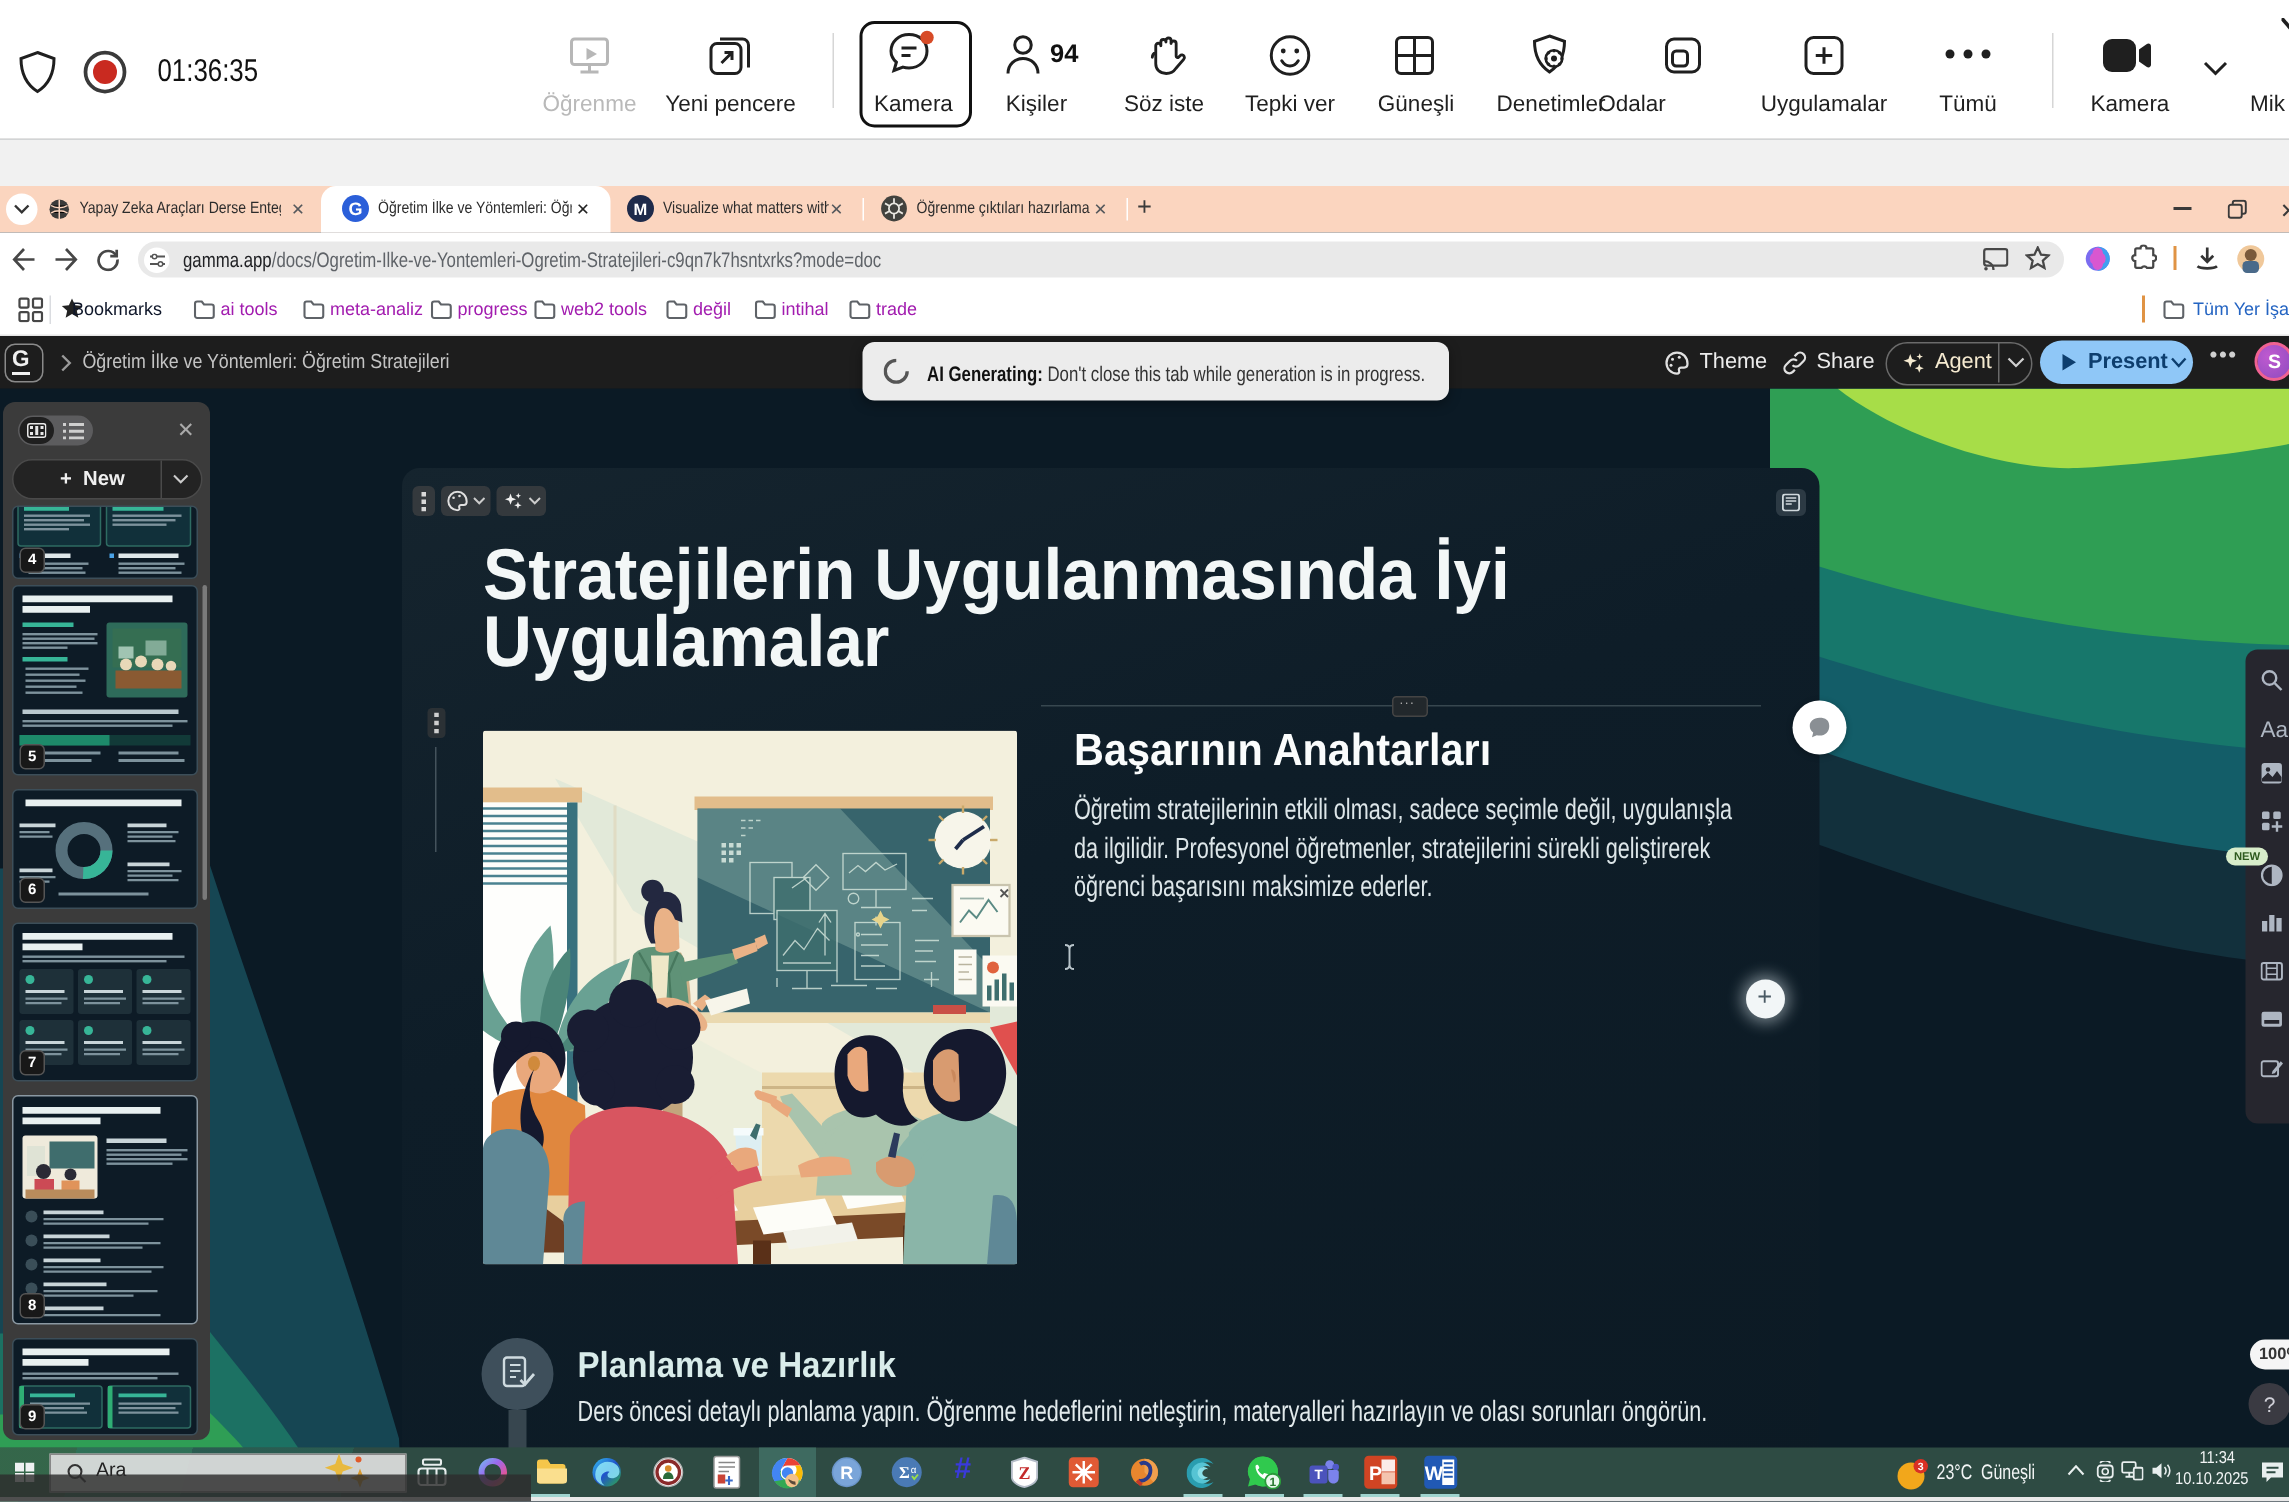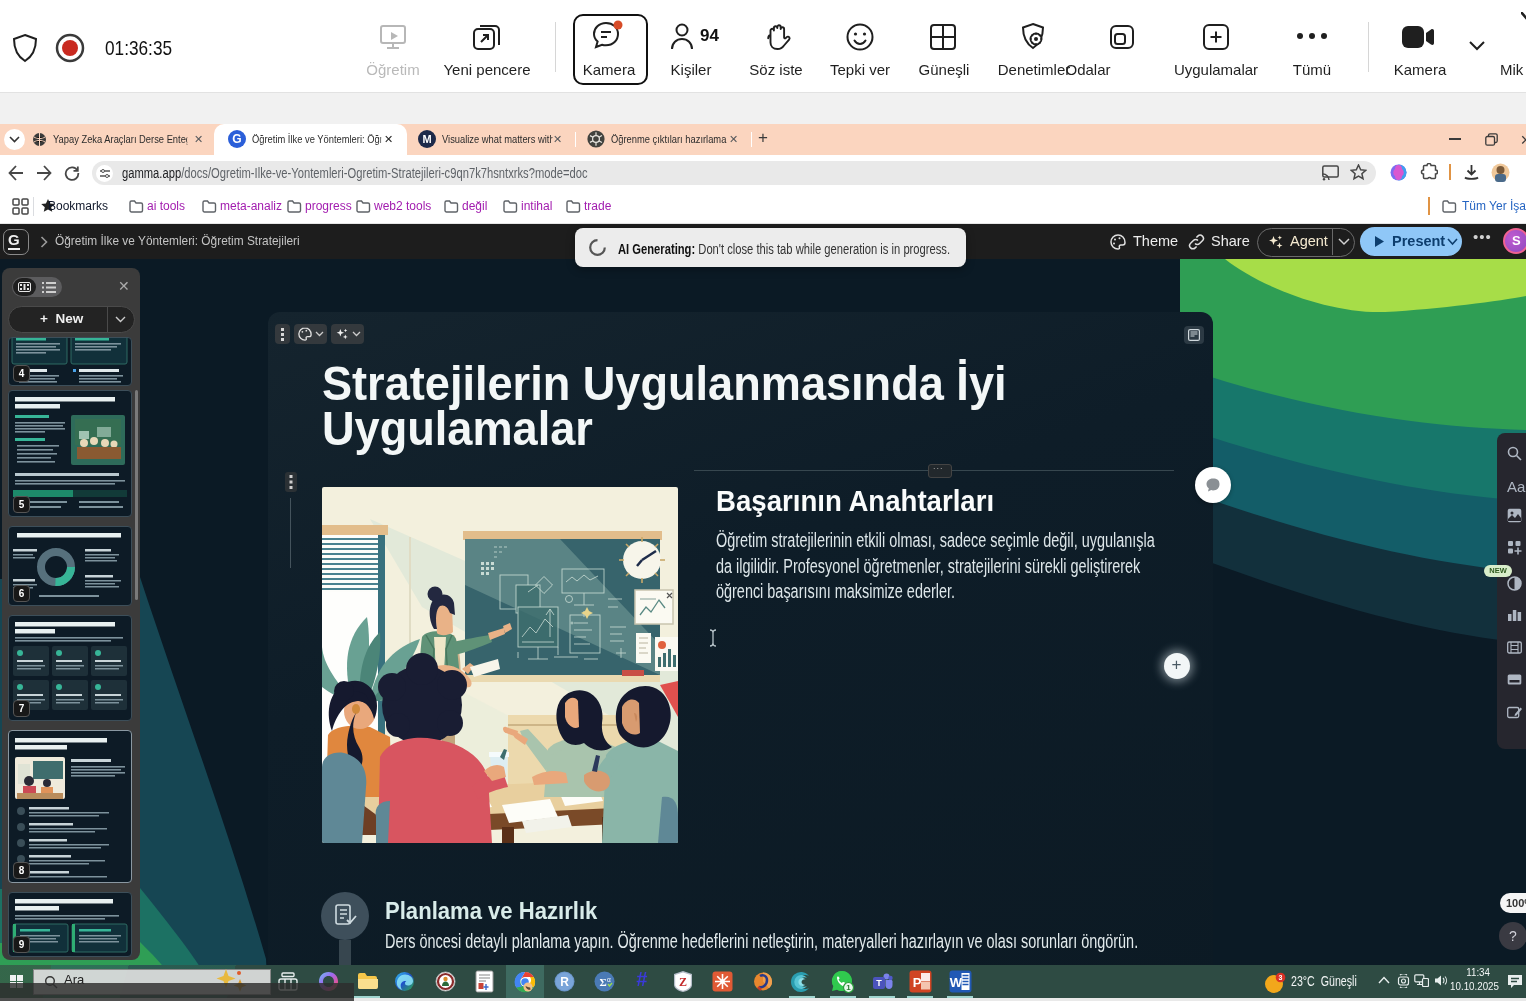--- a/index.html
+++ b/index.html
@@ -67,21 +67,21 @@
     <svg class="zicon" style="left:70px;top:33px" width="30" height="30" viewBox="0 0 30 30">
         <circle cx="15" cy="15" r="13" fill="none" stroke="#3a3a3a" stroke-width="2.5"></circle>
         <circle cx="15" cy="15" r="8" fill="#c92a20"></circle>
       </svg>
     <div id="timer" style="transform:scaleX(.82);transform-origin:0 0">01:36:35</div>
     <svg class="zicon" style="left:393px;opacity:.42" width="30" height="30" viewBox="0 0 30 30">
         <rect x="3" y="4" width="24" height="17" rx="2" fill="none" stroke="#555" stroke-width="2"></rect>
         <path d="M15 21 v5 M9 26 h12" stroke="#555" stroke-width="2" fill="none"></path>
         <path d="M13 10 l7 4 -7 4 z" fill="#555"></path>
       </svg>
-    <div class="zlabel gray" style="left:393px">Öğretim</div>
+    <div class="zlabel gray" style="left:393px">Öğrenme</div>
     <svg class="zicon" style="left:487px" width="30" height="30" viewBox="0 0 30 30">
         <rect x="2" y="7" width="20" height="20" rx="4" fill="none" stroke="#1f1f1f" stroke-width="2"></rect>
         <path d="M8 4 h15 a4 4 0 0 1 4 4 v15" fill="none" stroke="#1f1f1f" stroke-width="2"></path>
         <path d="M9 20 L16 13 M11 13 h5 v5" stroke="#1f1f1f" stroke-width="2" fill="none"></path>
       </svg>
     <div class="zlabel" style="left:487px">Yeni pencere</div>
     <div class="vdiv" style="left:555px"></div>
     <div id="sohbetbox"></div>
     <svg class="zicon" style="left:607px;top:20px" width="34" height="32" viewBox="0 0 34 32">
         <path d="M16 3 C9 3 4 8 4 14 c0 3 1.4 5.6 3.6 7.5 L6 27 l6-2.3 c1.2.4 2.6.6 4 .6 7 0 12-5 12-11.3 S23 3 16 3 Z" fill="none" stroke="#1f1f1f" stroke-width="2"></path>

